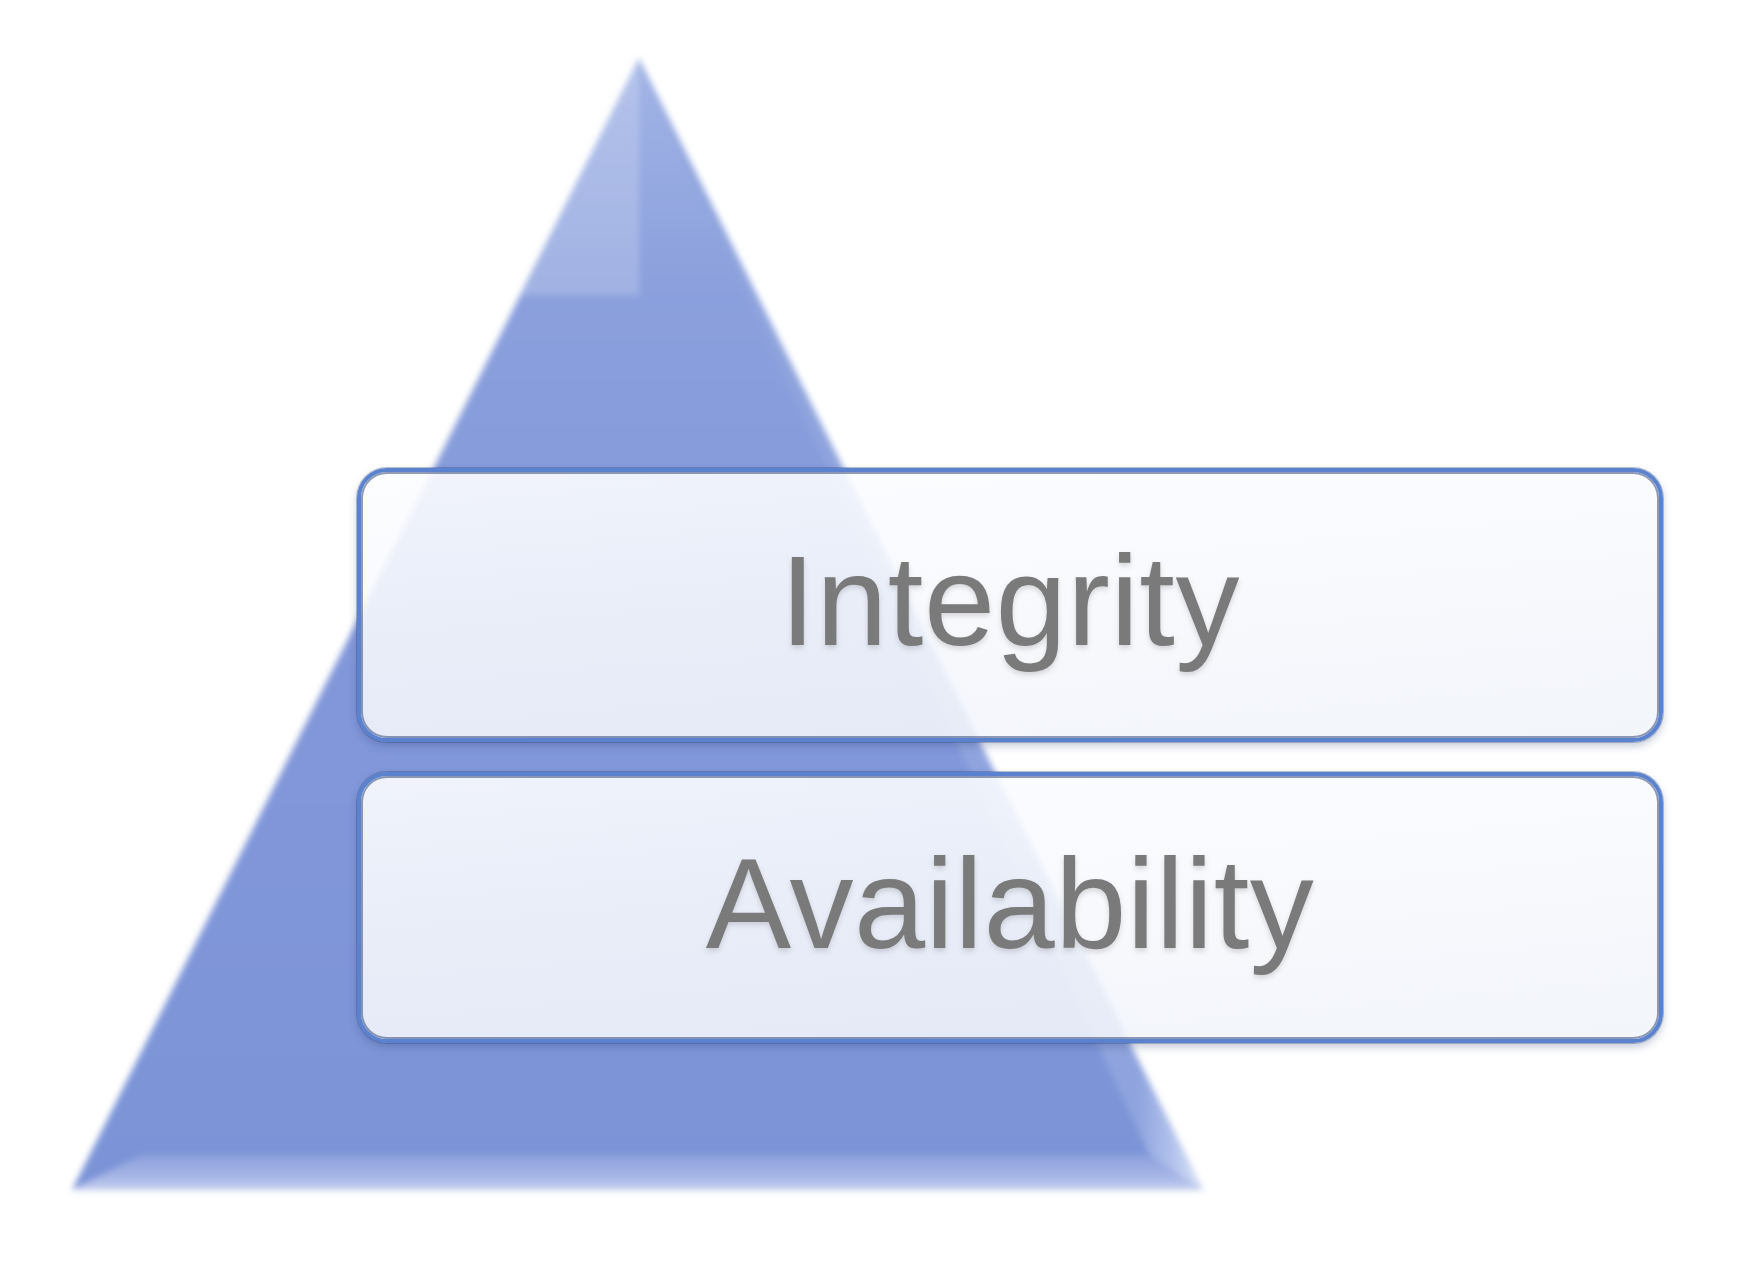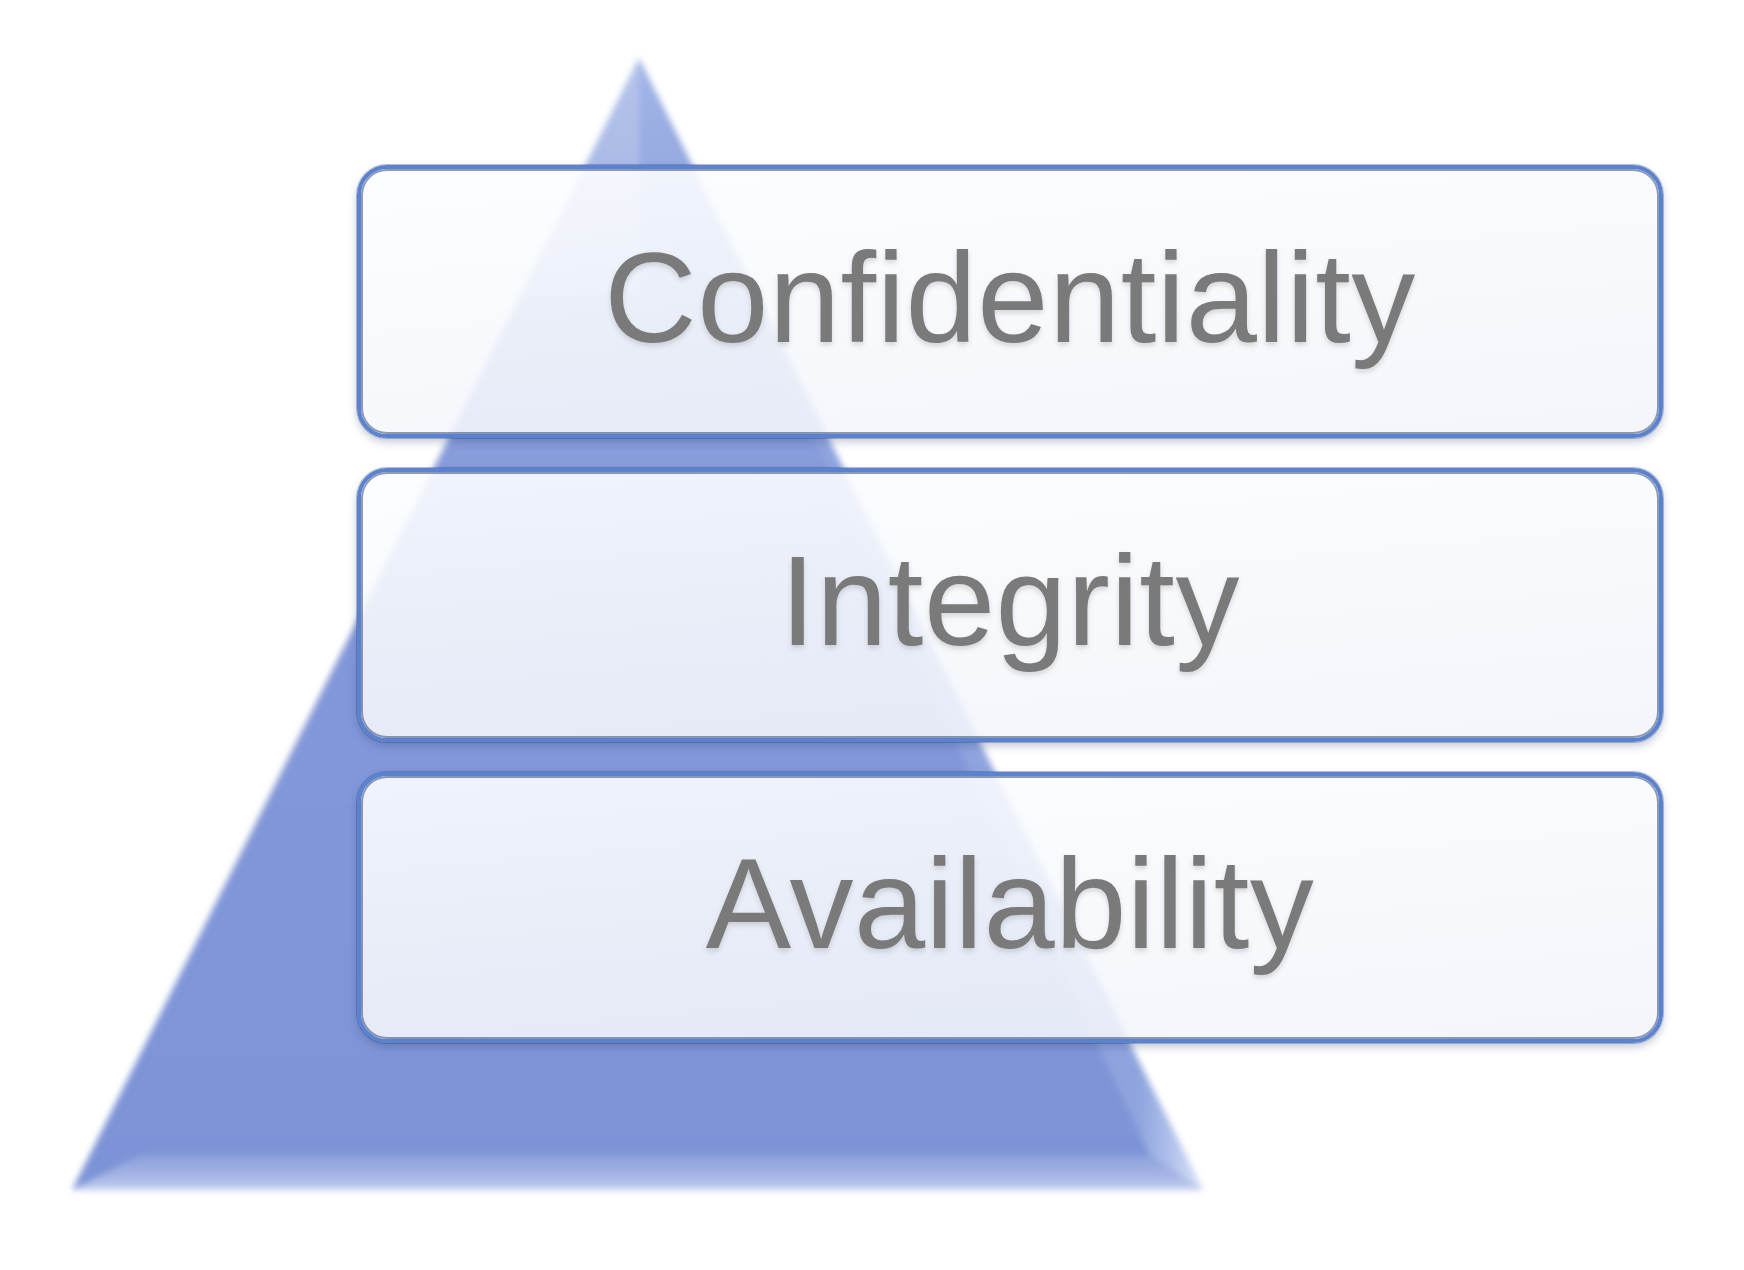--- a/index.html
+++ b/index.html
@@ -67,23 +67,20 @@
       </filter>
     </defs>
     <g filter="url(#soft)">
       <polygon points="639,58 72,1190 1203,1190" fill="url(#faceGrad)"></polygon>
       <polygon points="639,58 522,295 639,295" fill="#ffffff" opacity="0.20"></polygon>
       <polygon points="640,66 1203,1190 1150,1156" fill="url(#rightBevGrad)"></polygon>
       <polygon points="72,1190 1203,1190 1148,1155 142,1155" fill="url(#botBevGrad)"></polygon>
     </g>
   </svg>
 
-  <div class="tier tier-1">
-    <span class="tier-label">Confidentiality</span>
-  </div>
 
   <div class="tier tier-3">
     <span class="tier-label">Availability</span>
   </div>
 
   <div class="tier tier-2">
     <span class="tier-label">Integrity</span>
   </div>
 
 </div>

